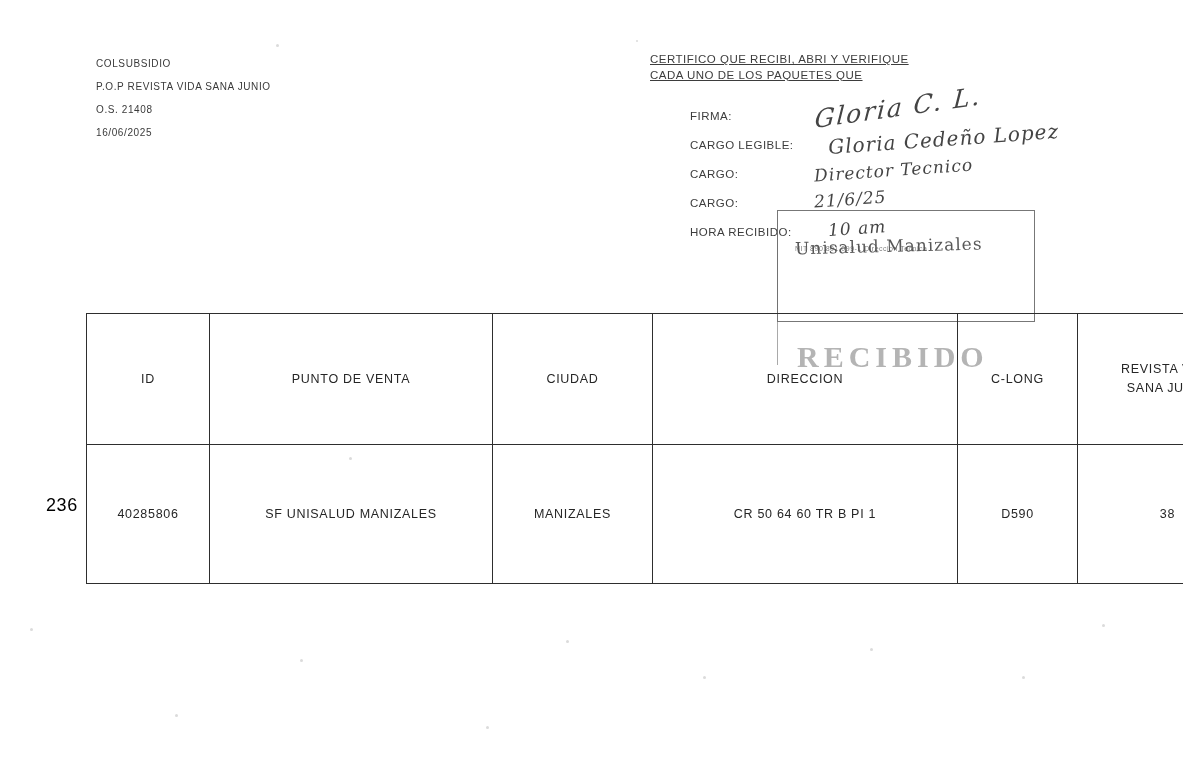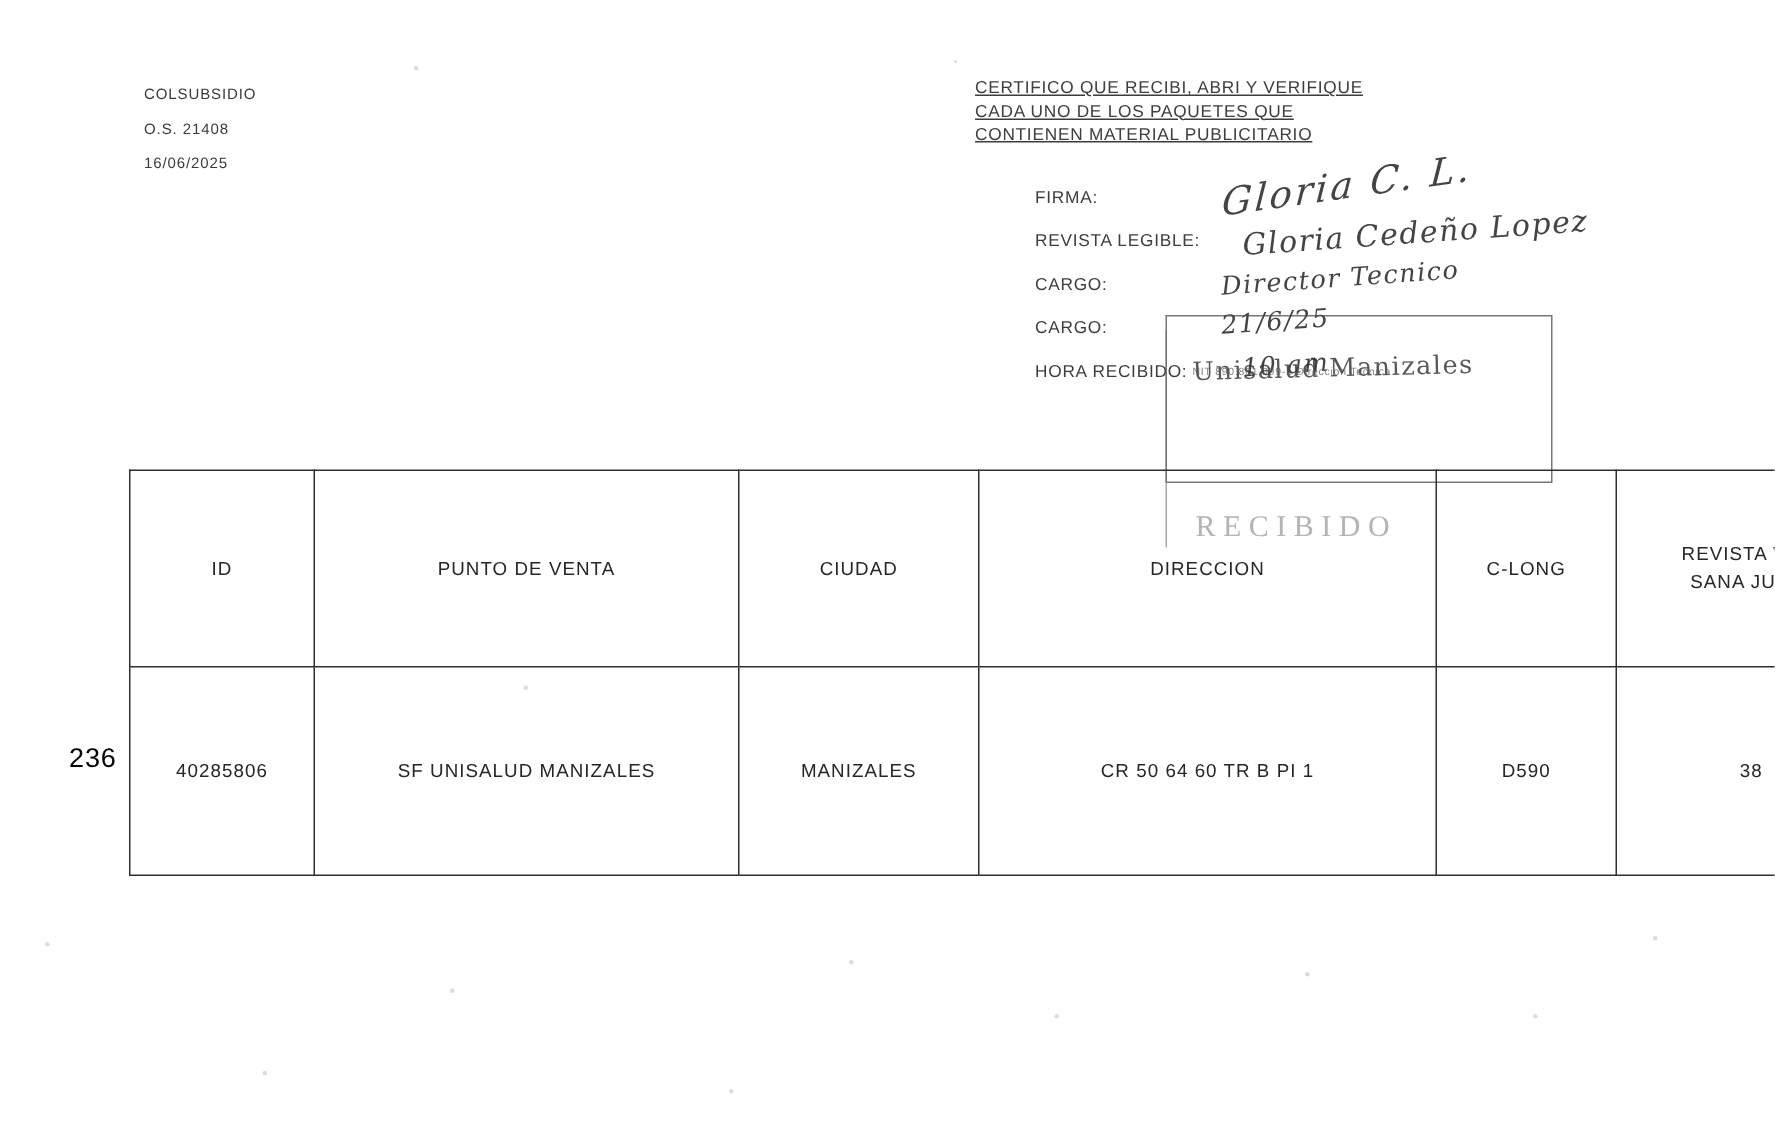--- a/index.html
+++ b/index.html
@@ -109,22 +109,22 @@
     color: #555;
     opacity: .75;
     width: 240px;
     line-height: 9px;
   }
   .stamp-received {
     position: absolute;
     left: 797px;
     top: 340px;
     font-family: "Liberation Serif", serif;
-    font-size: 20px;
-    font-weight: normal;
+    font-size: 30px;
+    font-weight: bold;
     letter-spacing: 5px;
     color: #9b9b9b;
     opacity: .75;
   }
 
   
   .row-index {
     position: absolute;
     left: 46px;
     top: 495px;
@@ -181,36 +181,36 @@
 <div class="speck" style="left:566px;top:640px;width:3px;height:3px;"></div>
 <div class="speck" style="left:703px;top:676px;width:3px;height:3px;"></div>
 <div class="speck" style="left:870px;top:648px;width:3px;height:3px;"></div>
 <div class="speck" style="left:1022px;top:676px;width:3px;height:3px;"></div>
 <div class="speck" style="left:1102px;top:624px;width:3px;height:3px;"></div>
 <div class="speck" style="left:175px;top:714px;width:3px;height:3px;"></div>
 <div class="speck" style="left:486px;top:726px;width:3px;height:3px;"></div>
 
 <div class="doc-header-left">
   <div>COLSUBSIDIO</div>
+  <div>P.O.P REVISTA VIDA SANA JUNIO</div>
   <div>O.S. 21408</div>
   <div>16/06/2025</div>
 </div>
 
 <div class="cert-block">
   <div class="cert-line">CERTIFICO QUE RECIBI, ABRI Y VERIFIQUE</div>
   <div class="cert-line">CADA  UNO DE LOS PAQUETES QUE</div>
-  <div class="cert-line">CONTIENEN MATERIAL PUBLICITARIO</div>
 
   <div class="cert-fields">
     <div class="cert-field">
       <span class="cert-label">FIRMA:</span>
       <span class="handwriting sig">Gloria C. L.</span>
     </div>
     <div class="cert-field">
-      <span class="cert-label wide">REVISTA LEGIBLE:</span>
+      <span class="cert-label wide">CARGO LEGIBLE:</span>
       <span class="handwriting">Gloria Cedeño Lopez</span>
     </div>
     <div class="cert-field">
       <span class="cert-label">CARGO:</span>
       <span class="handwriting small">Director Tecnico</span>
     </div>
     <div class="cert-field">
       <span class="cert-label">CARGO:</span>
       <span class="handwriting small">21/6/25</span>
     </div>

